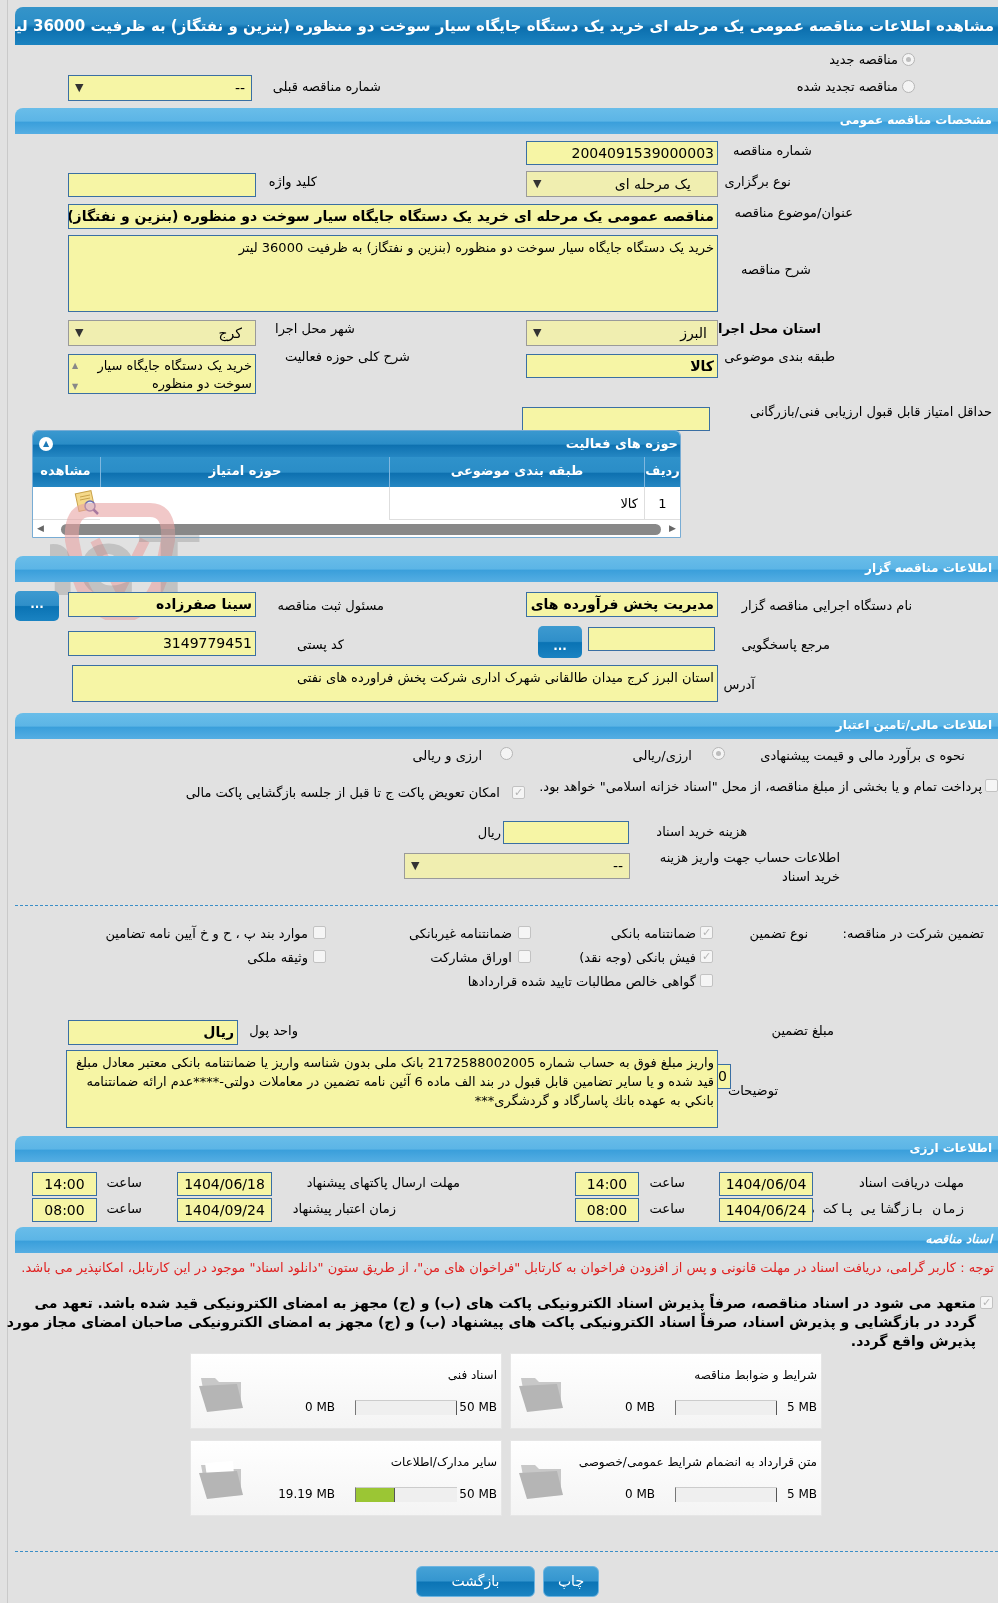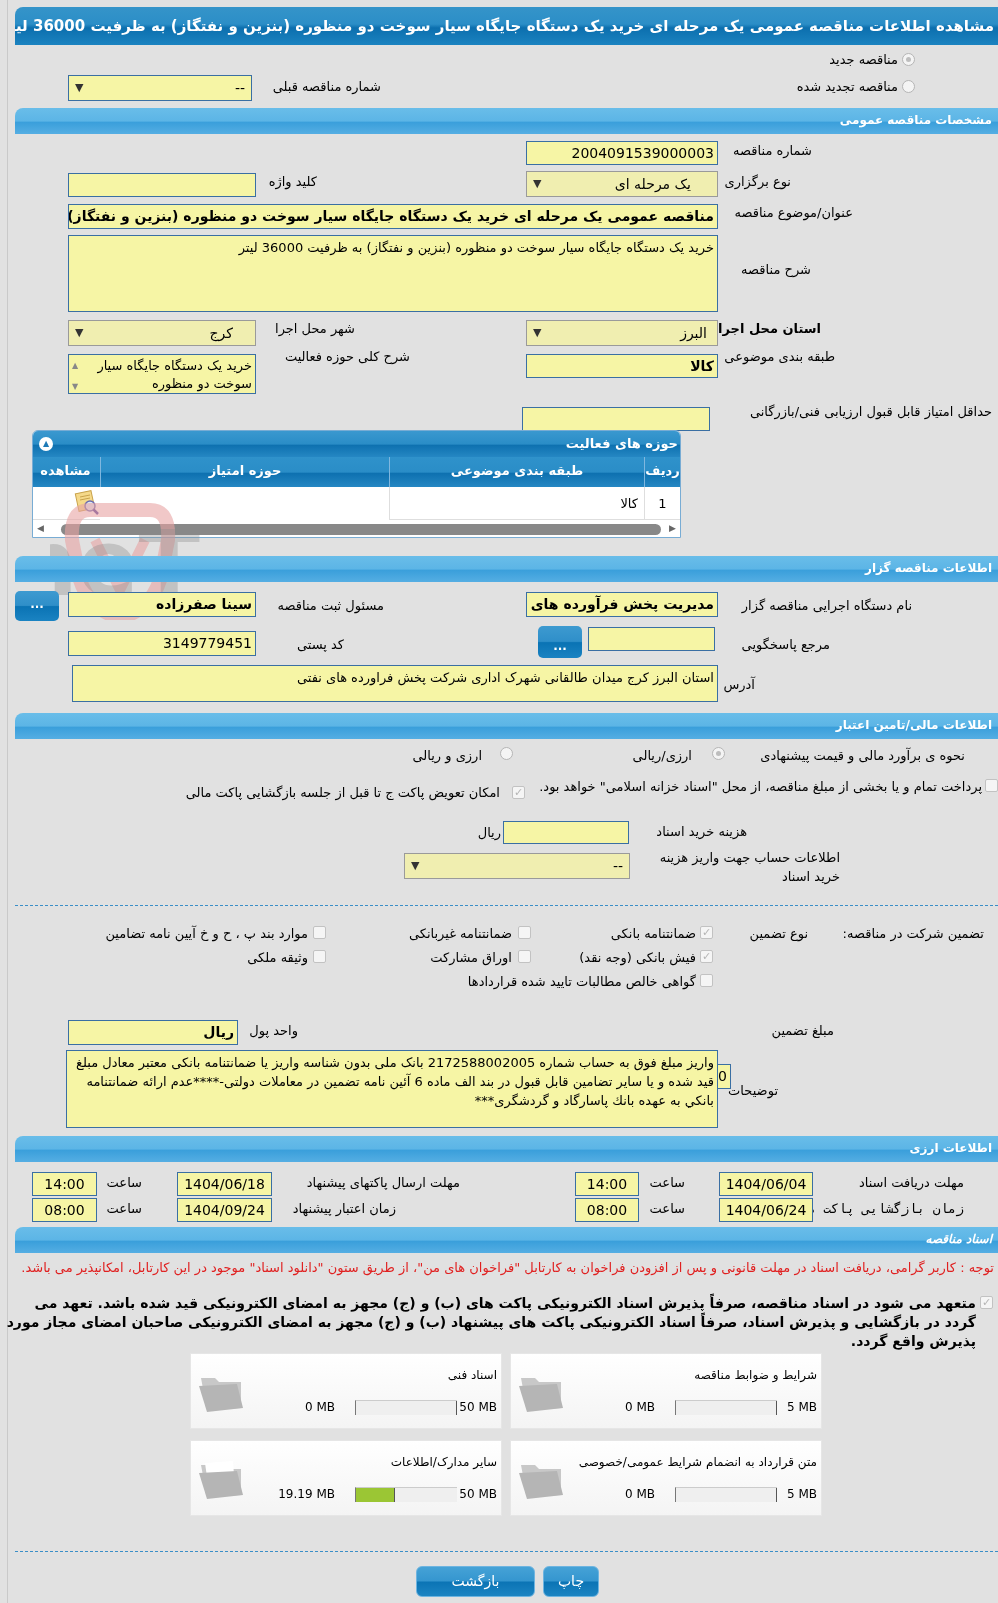--- a/index.html
+++ b/index.html
@@ -138,21 +138,21 @@
 <div class="lbl" style="right:187px; top:262px;">شرح مناقصه</div>
 <div class="ta" style="left:68px; top:235px; width:650px; height:77px;">خرید یک دستگاه جایگاه سیار سوخت دو منظوره (بنزین و نفتگاز) به ظرفیت 36000 لیتر</div>
 
 <div class="lbl" style="right:177px; top:321px;font-weight:bold;">استان محل اجرا</div>
 <div class="sel" style="left:526px; top:320px; width:192px; height:26px;">
   <span style="margin-right:4px;">البرز</span>
   <span class="arrow">▼</span>
 </div>
 <div class="lbl" style="right:643px; top:321px;">شهر محل اجرا</div>
 <div class="sel" style="left:68px; top:320px; width:188px; height:26px;">
-  <span style="margin-right:16px;">کرج</span>
+  <span style="margin-right:7px;">کرج</span>
   <span class="arrow">▼</span>
 </div>
 
 <div class="lbl" style="right:163px; top:349px;">طبقه بندی موضوعی</div>
 <div class="fld bold" style="left:526px; top:354px; width:192px; height:24px;">کالا</div>
 <div class="lbl" style="right:588px; top:349px;">شرح کلی حوزه فعالیت</div>
 <div class="ta" style="left:68px; top:354px; width:188px; height:40px; padding-left:18px; font-size:13px; line-height:18px;">
   <span>خرید یک دستگاه جایگاه سیار سوخت دو منظوره</span>
   <span style="position:absolute; left:3px; top:2px; font-size:8px; color:#888;">▲</span>
   <span style="position:absolute; left:3px; top:23px; font-size:8px; color:#888;">▼</span>

